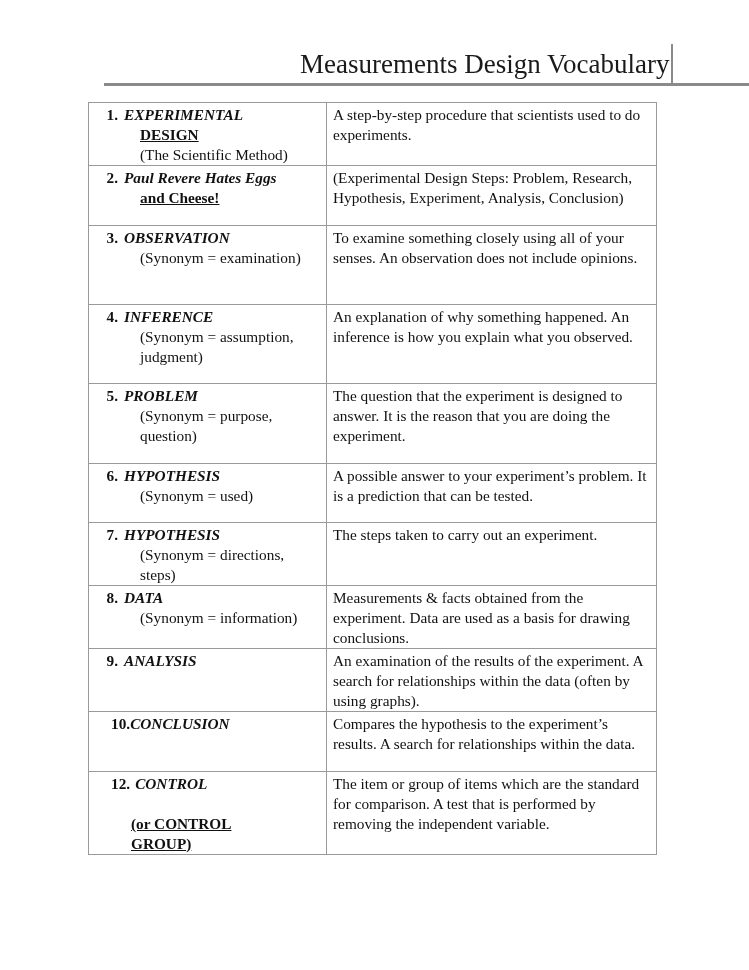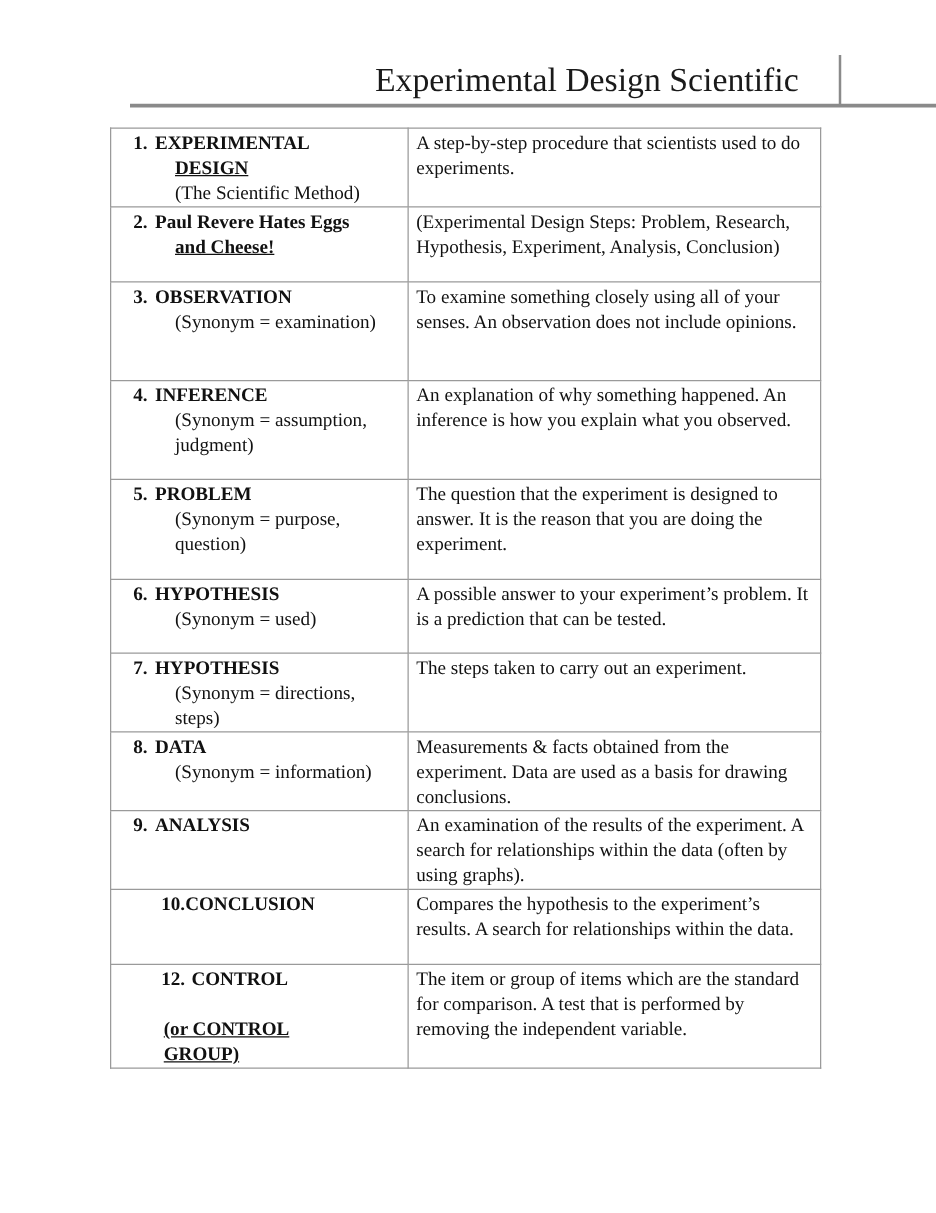--- a/index.html
+++ b/index.html
@@ -10,31 +10,31 @@
   .header-rule { position:absolute; left:104px; top:83px; width:645px; height:3px; background:#8a8a8a; }
   .header-vbar { position:absolute; left:671px; top:44px; width:2px; height:41px; background:#8a8a8a; }
   .vocab-table { position:absolute; left:88px; top:102px; width:568px; border-collapse:collapse;
                  table-layout:fixed; font-size:15.3px; line-height:20px; }
   .vocab-table td { border:1.5px solid #9a9a9a; vertical-align:top; padding:2px 4px 0 6px; }
   .vocab-table col.c1 { width:238px; }
   .vocab-table col.c2 { width:330px; }
   .term-cell { position:relative; }
   .term-line { display:flex; }
   .num { font-weight:bold; width:23px; flex:none; text-align:right; margin-right:6px; margin-left:0px; }
-  .num.wide { width:auto; margin-left:34px; margin-right:0;text-align:right; }
-  .term { font-weight:bold; }
+  .num.wide { width:auto; margin-left:16px; margin-right:0;text-align:right; }
+  .term { font-weight:bold;font-style:italic; }
   .sub { display:block; padding-left:45px;font-family:Liberation Serif, serif; }
   .subgap { display:block; height:20px; }
   .subbold { display:block; padding-left:45px; font-weight:bold;text-decoration:underline; }
 </style>
 </head>
 <body>
 
 <div>
-  <div class="header-title">Experimental Design Scientific</div>
+  <div class="header-title">Measurements Design Vocabulary</div>
   <div class="header-vbar"></div>
   <div class="header-rule"></div>
 </div>
 
 <table class="vocab-table">
   <colgroup>
       <col class="c1">
       <col class="c2">
     </colgroup>
   <tbody>

